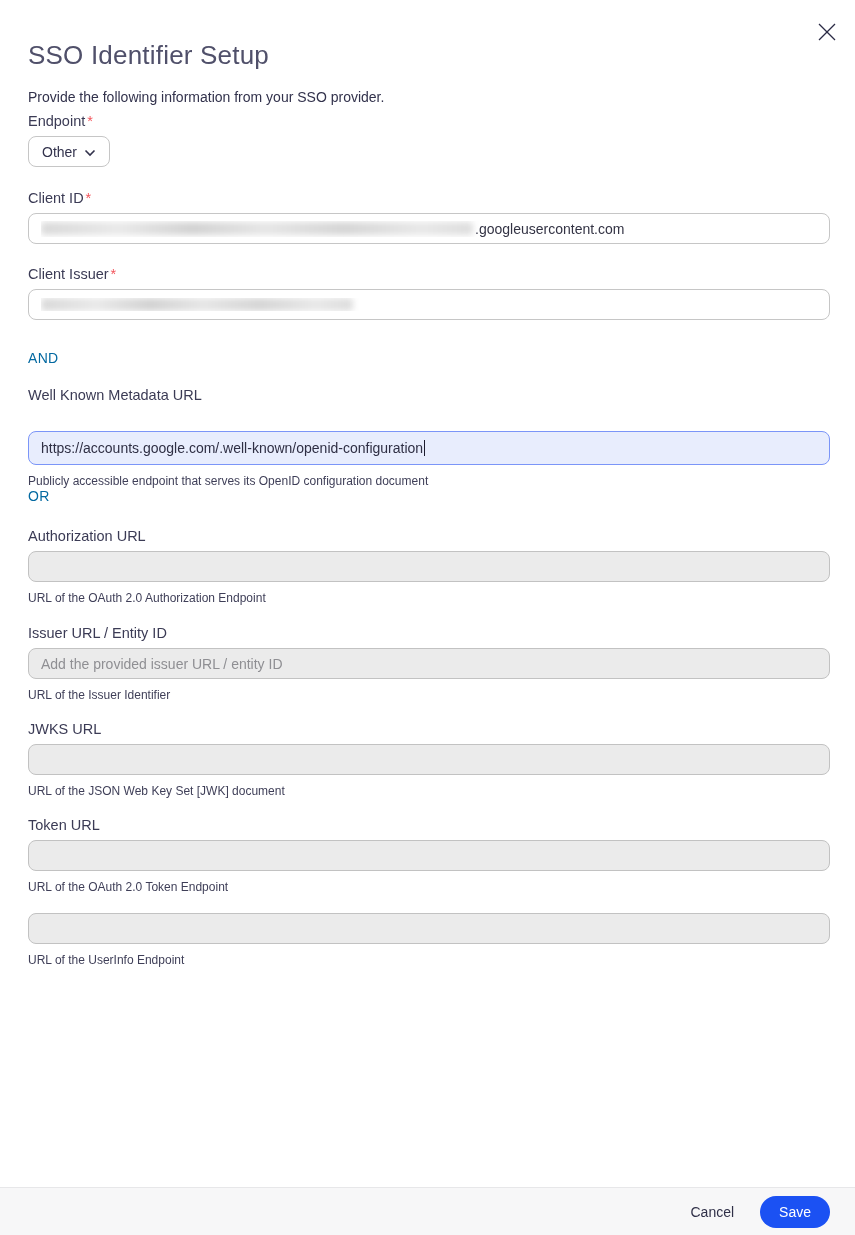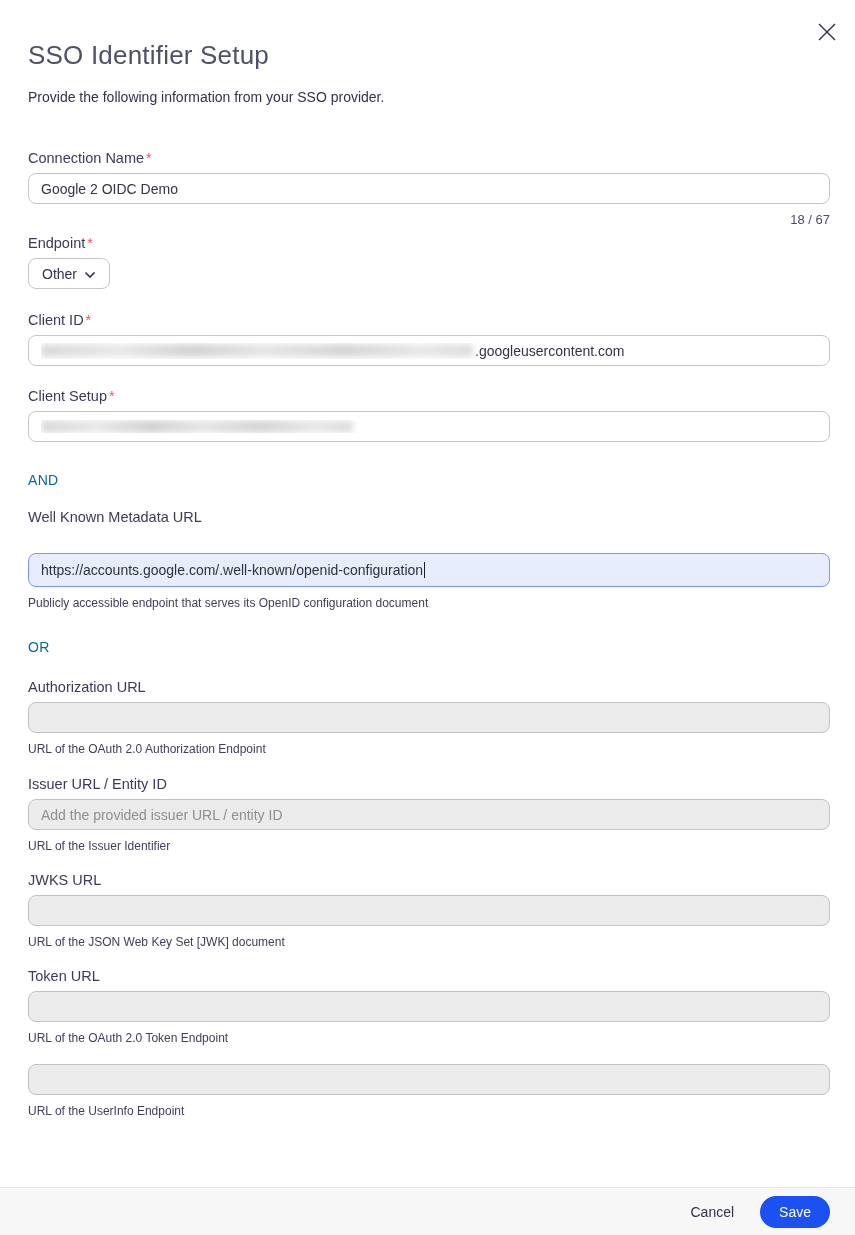--- a/index.html
+++ b/index.html
@@ -92,21 +92,21 @@
     font-size: 13px;
     color: #4c4c66;
   }
   .field { margin-top: 0; }
   .mt8  { margin-top: 8px; }
   .mt19 { margin-top: 19px; }
   .mt20 { margin-top: 20px; }
   .mt22 { margin-top: 22px; }
   .mt23 { margin-top: 23px; }
   .mt24 { margin-top: 24px; }
-  .mt29 { margin-top: 29px; }
+  .mt29 { }
   .mt30 { margin-top: 30px; }
   .mt21 { margin-top: 21px; }
   .mt45 { margin-top: 45px; }
   .section-heading {
     font-size: 14px;
     font-weight: 400;
     color: #0369a1;
     letter-spacing: 0.3px;
   }
   .helper {
@@ -181,25 +181,20 @@
   <div class="close-btn">
     <svg width="22" height="22" viewBox="0 0 22 22">
       <line x1="3" y1="3" x2="19" y2="19" stroke="#2b2b45" stroke-width="1.3"></line>
       <line x1="19" y1="3" x2="3" y2="19" stroke="#2b2b45" stroke-width="1.3"></line>
     </svg>
   </div>
 
   <div class="page-title">SSO Identifier Setup</div>
   <div class="page-subtitle">Provide the following information from your SSO provider.</div>
 
-  <div class="field mt45">
-    <div class="label"><span>Connection Name</span><span class="req">*</span></div>
-    <input class="text-input" type="text" value="Google 2 OIDC Demo" style="">
-    <div class="counter-row">18 / 67</div>
-  </div>
 
   <div class="field mt8">
     <div class="label"><span>Endpoint</span><span class="req">*</span></div>
     <div class="select-box">
       <span>Other</span>
       <span>
         <svg width="12" height="8" viewBox="0 0 12 8">
             <polyline points="1.5,1.5 6,6 10.5,1.5" fill="none" stroke="#32324c" stroke-width="1.6"></polyline>
           </svg>
       </span>
@@ -210,21 +205,21 @@
     <div class="label"><span>Client ID</span><span class="req">*</span></div>
     <div class="text-input">
       <div class="redacted-wrap">
         <span class="blur-blob blob-id"></span>
         <span class="suffix-text">.googleusercontent.com</span>
       </div>
     </div>
   </div>
 
   <div class="field mt22">
-    <div class="label"><span>Client Setup</span><span class="req">*</span></div>
+    <div class="label"><span>Client Issuer</span><span class="req">*</span></div>
     <div class="text-input">
       <div class="redacted-wrap">
         <span class="blur-blob blob-secret"></span>
       </div>
     </div>
   </div>
 
   <div class="section-heading mt30">AND</div>
 
   <div class="field mt21">

